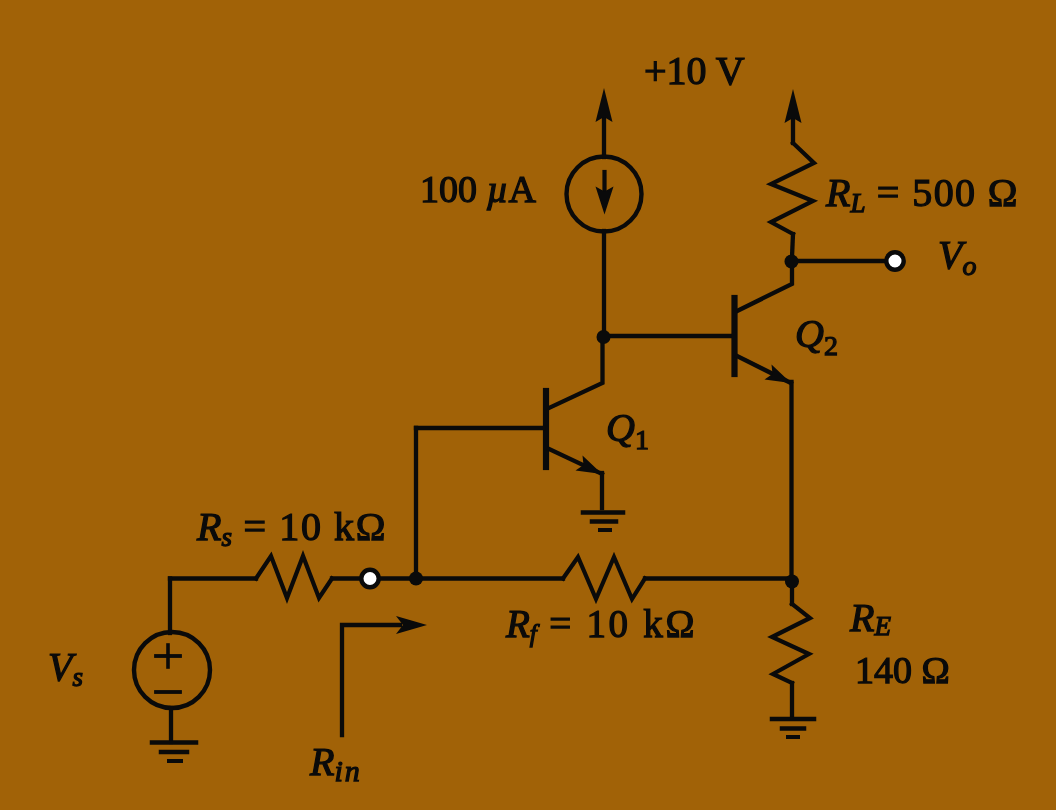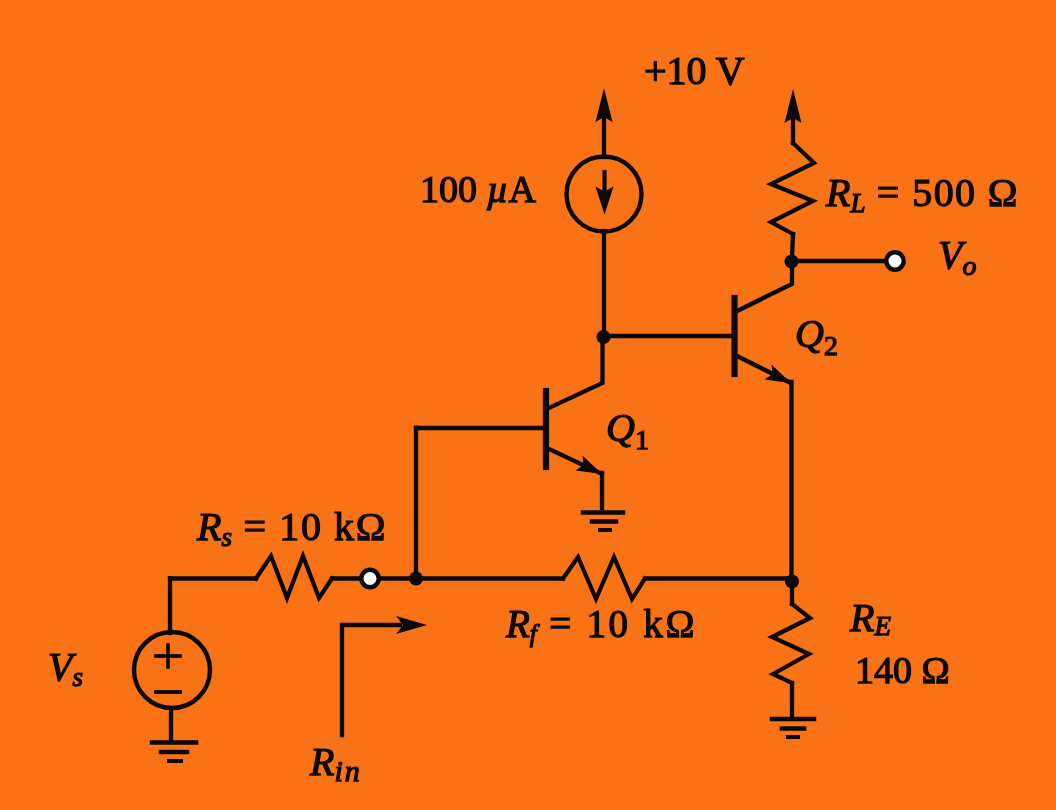--- a/index.html
+++ b/index.html
@@ -1,16 +1,16 @@
 <!DOCTYPE html>
 <html><head>
 <meta charset="utf-8">
 <style>
   html,body{margin:0;padding:0;background:#ffffff;}
-  .wrap{width:1056px;height:810px;position:relative;overflow:hidden;background:#f97316;}
+  .wrap{width:1056px;height:810px;position:relative;overflow:hidden;background:#a16207;}
   svg{position:absolute;left:0;top:0;transform:translateZ(0);}
   text{font-family:"Liberation Serif", serif;fill:#0a0a0a;stroke:#0a0a0a;stroke-width:1.25;paint-order:stroke;}
   .it{font-style:italic;}
 </style>
 </head>
 <body>
 <div class="wrap">
 <svg width="1056" height="810" viewBox="0 0 1056 810">
   <g stroke="#0a0a0a" stroke-width="4.3" fill="none" stroke-linecap="square">
 

